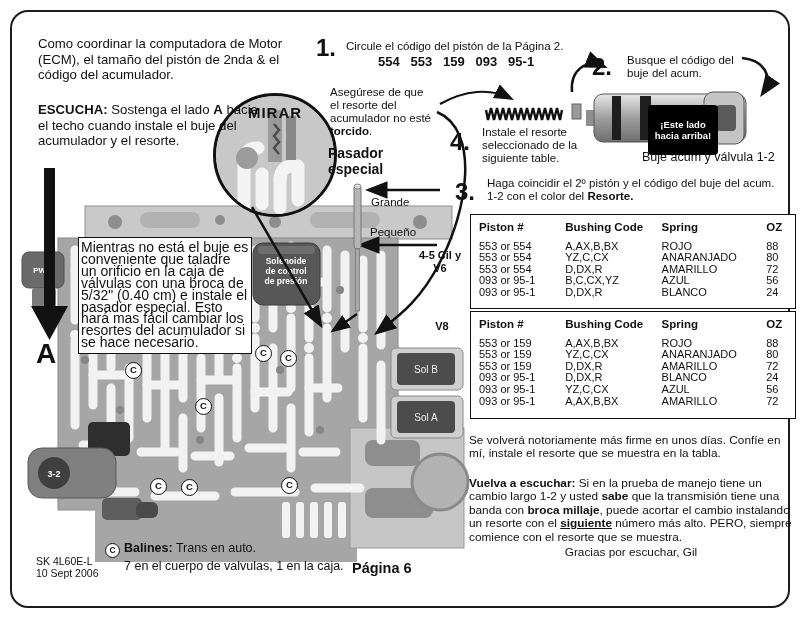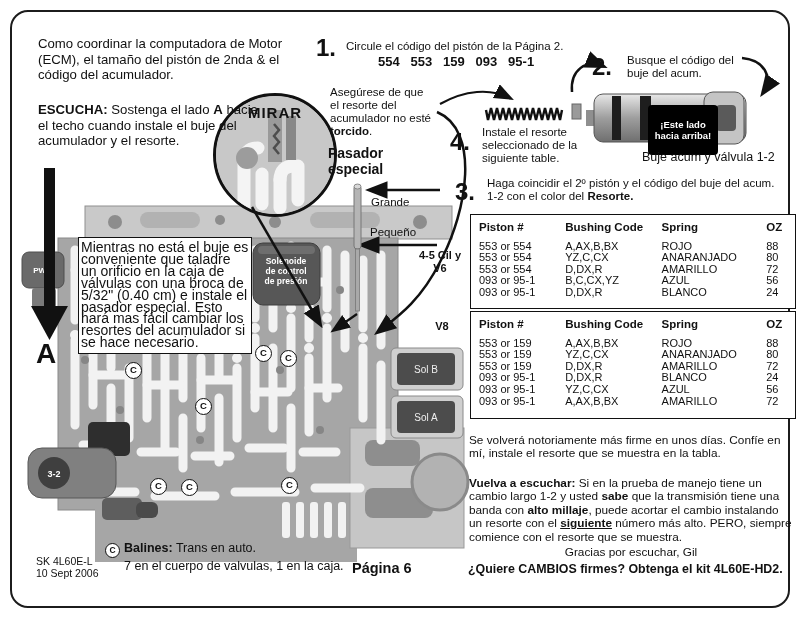--- a/index.html
+++ b/index.html
@@ -344,25 +344,24 @@
         </tbody>
     </table>
   </div>
 
   <div class="abs" style="left:469px;top:421px;width:322px;font-size:11.8px;line-height:13.2px;">
     <br>
     <span>Se volverá notoriamente más firme en unos días. Confíe en mí, instale el resorte que se muestra en la tabla.</span>
   </div>
 
   <div class="abs" style="left:469px;top:477px;width:324px;font-size:11.8px;line-height:13.4px;">
-    <b>Vuelva a escuchar:</b><span> Si en la prueba de manejo tiene un cambio largo 1-2 y usted </span><b>sabe</b><span> que la transmisión tiene una banda con </span><b>alto millaje</b><span>, puede acortar el cambio instalando un resorte con el </span><b style="text-decoration:underline;">siguiente</b><span> número más alto. PERO, siempre comience con el resorte que se muestra.</span>
+    <b>Vuelva a escuchar:</b><span> Si en la prueba de manejo tiene un cambio largo 1-2 y usted </span><b>sabe</b><span> que la transmisión tiene una banda con </span><b>broca millaje</b><span>, puede acortar el cambio instalando un resorte con el </span><b style="text-decoration:underline;">siguiente</b><span> número más alto. PERO, siempre comience con el resorte que se muestra.</span>
     <div style="text-align:center;margin-top:2px;">Gracias por escuchar, Gil</div>
   </div>
 
-  <div class="abs" style="left:468px;top:562px;width:330px;font-size:12.4px;font-weight:bold;">¿Quiere CAMBIOS firmes? Obtenga el kit 4L60E-HD2.</div>
 
   <div class="ball abs" style="left:105px;top:543px;width:13px;height:13px;font-size:8.5px;line-height:12px;">C</div>
   <div class="abs" style="left:124px;top:541px;font-size:12.5px;">
     <b>Balines:</b><span> Trans en auto.</span>
   </div>
   <div class="abs" style="left:124px;top:559px;font-size:12.5px;">7 en el cuerpo de valvulas, 1 en la caja.</div>
 
   <div class="abs" style="left:36px;top:555px;font-size:10.5px;line-height:12px;">
     <div>SK 4L60E-L</div>
     <div>10 Sept 2006</div>

